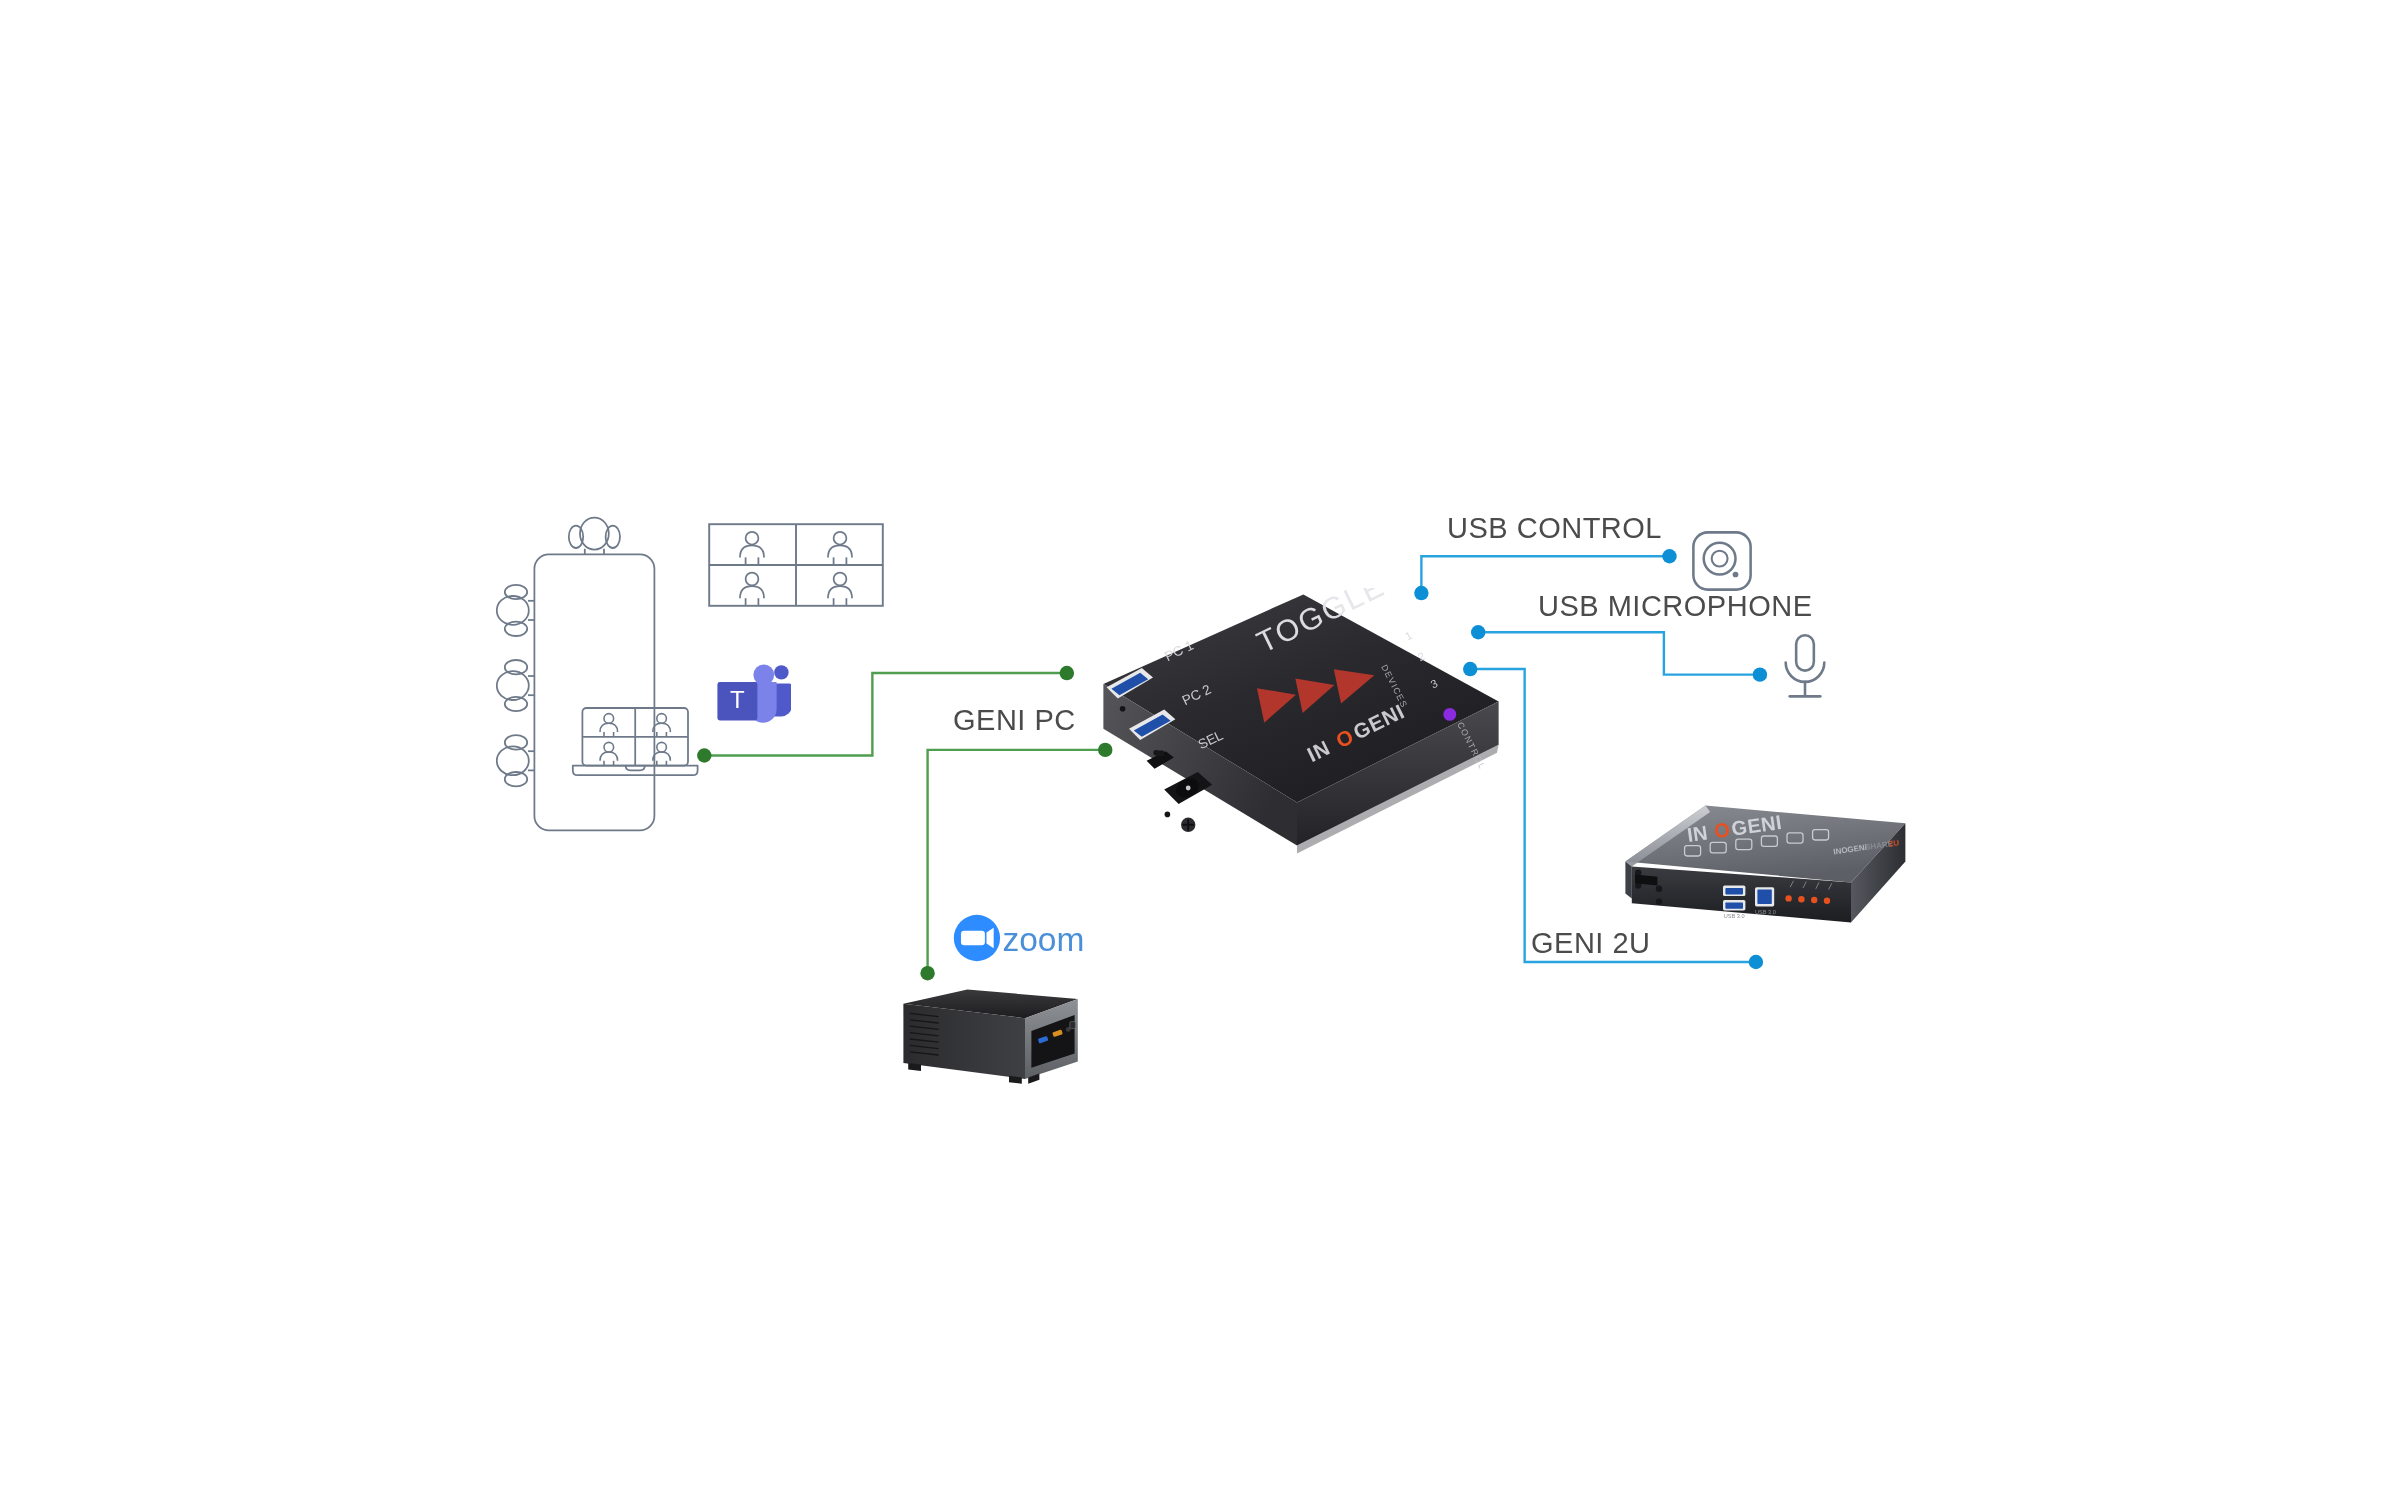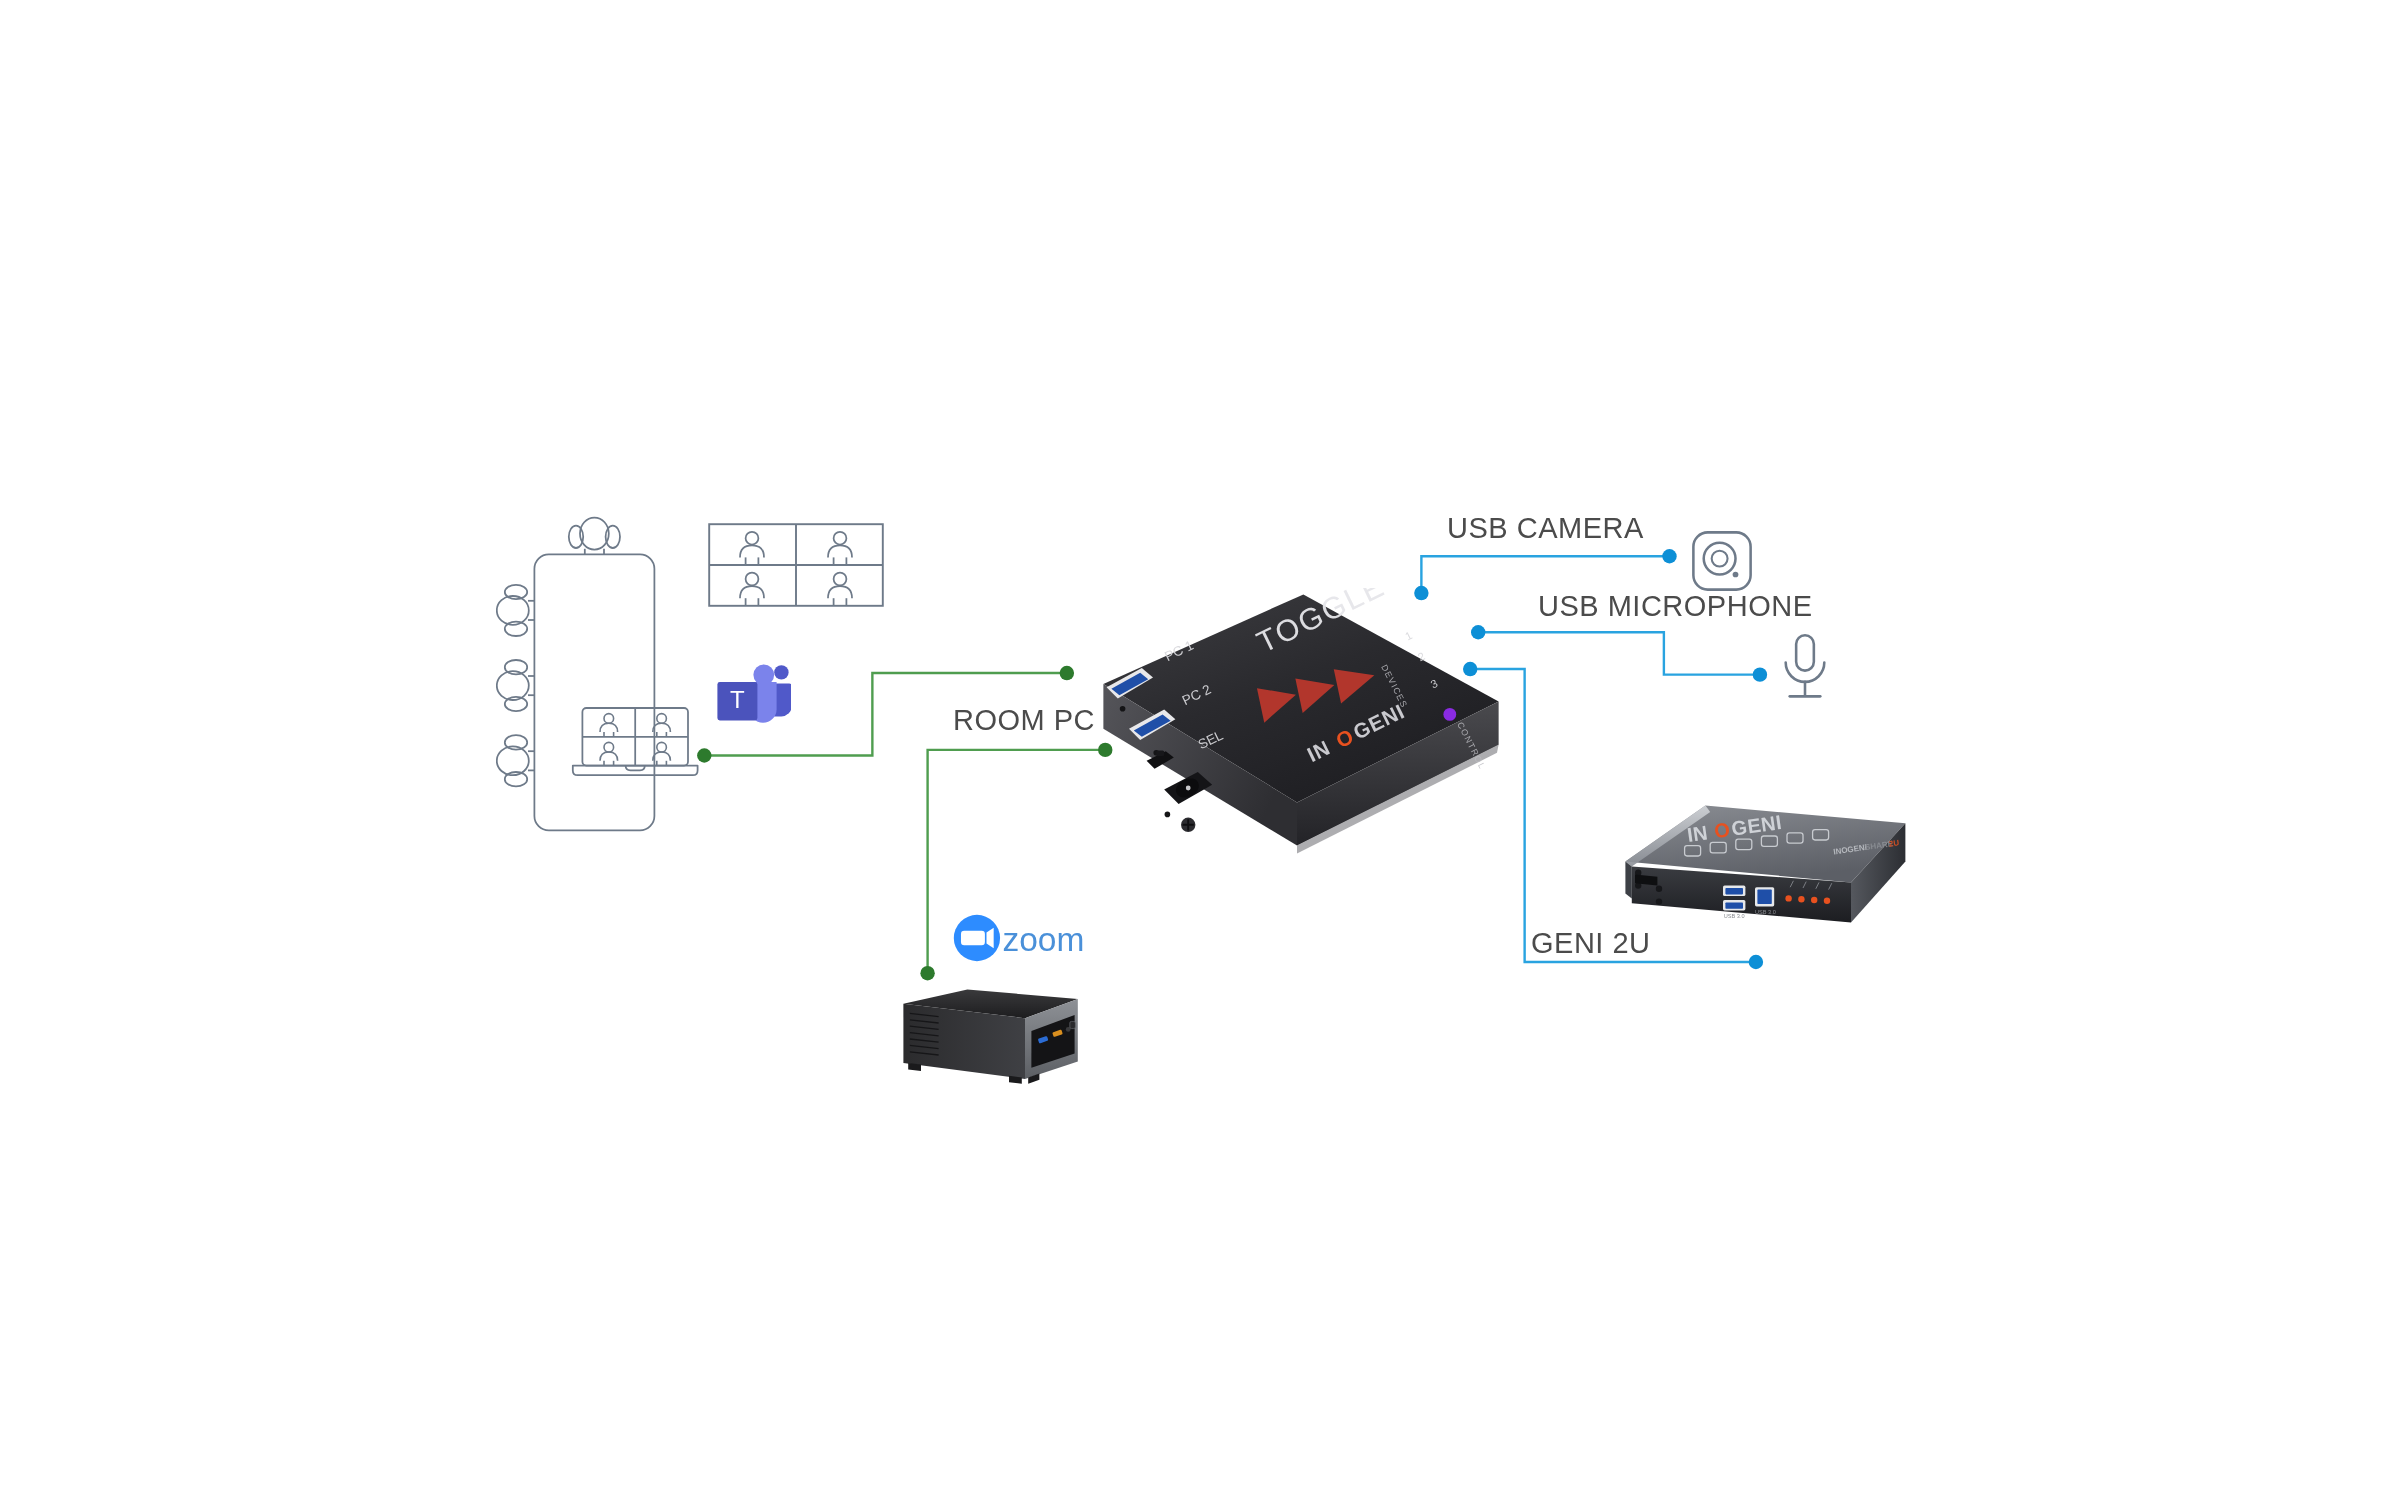--- a/index.html
+++ b/index.html
@@ -425,19 +425,19 @@
 
   <svg class="art" id="mic-icon" viewBox="0 0 62 92">
     <g fill="none" stroke="#6e7a89" stroke-width="3.2" stroke-linecap="round">
       <rect x="20" y="4" width="22" height="44" rx="11" ry="11"></rect>
       <path d="M7 38 a24 24 0 0 0 48 0"></path>
       <line x1="31" y1="62" x2="31" y2="78"></line>
       <line x1="12" y1="80" x2="50" y2="80"></line>
     </g>
   </svg>
 
-  <div class="label label-usb-camera">USB CAMERA</div>
+  <div class="label label-usb-camera">USB CONTROL</div>
   <div class="label label-usb-mic">USB MICROPHONE</div>
-  <div class="label label-room-pc">ROOM PC</div>
+  <div class="label label-room-pc">GENI PC</div>
   <div class="label label-share2u">GENI 2U</div>
 
 </div>
 
 
 </body></html>

